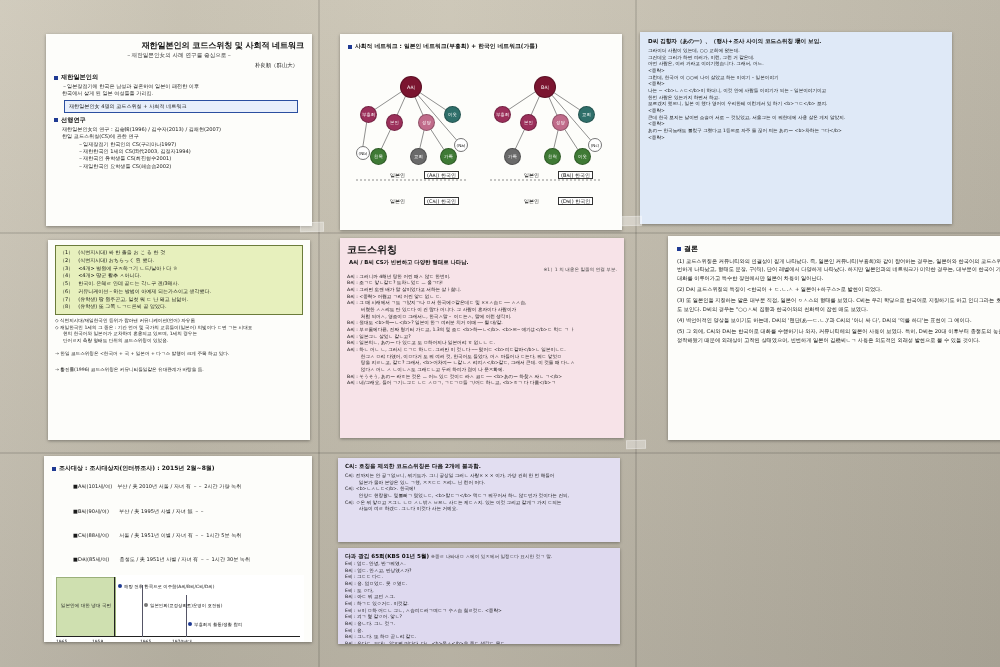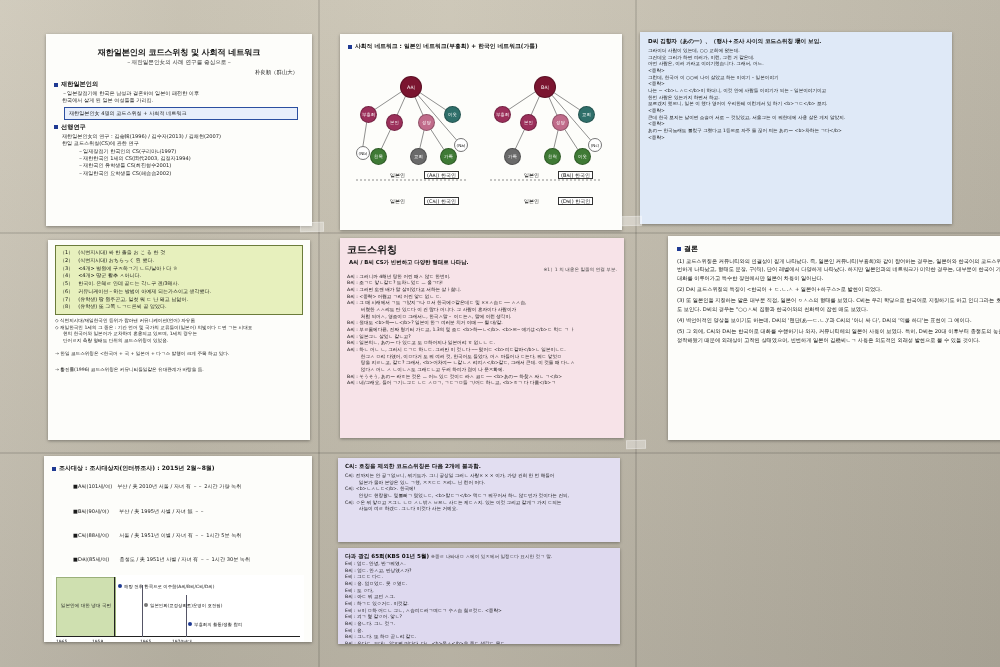--- a/index.html
+++ b/index.html
@@ -46,25 +46,24 @@
     box-shadow: 0 1px 3px rgba(0,0,0,0.35);
     overflow: hidden;
     color: #111;
   }
 
   .sheet-inner { padding: 6px 8px; }
 
   .slide-title {
     font-size: 8.2px;
     font-weight: bold;
-    text-align: center;
+    text-align: right;
     letter-spacing: -0.2px;
     line-height: 1.35;
     margin-bottom: 1px;
-    margin-top: 7px;
   }
   .slide-sub {
     font-size: 5.6px;
     text-align: center;
     color: #333;
     margin-bottom: 2px;
   }
   .author {
     font-size: 5.4px;
     text-align: right;

